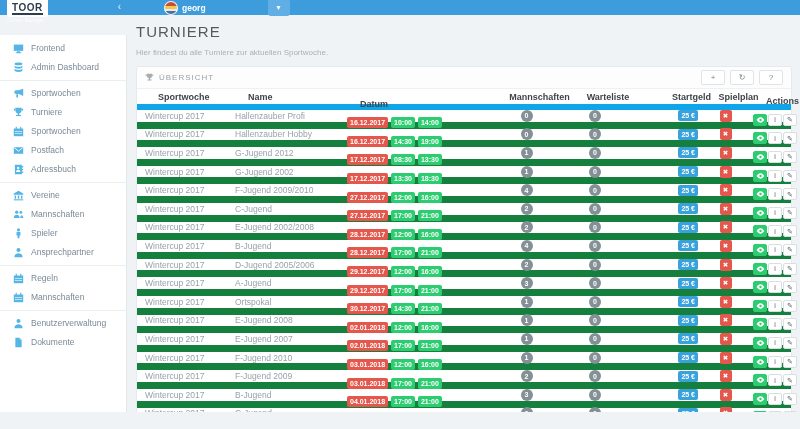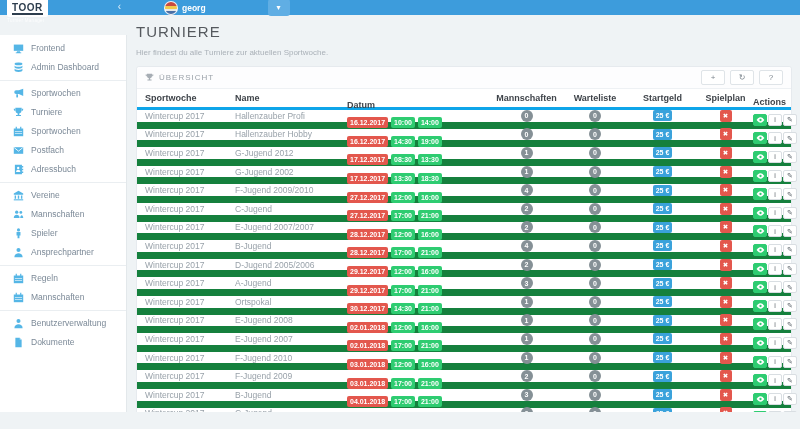--- a/index.html
+++ b/index.html
@@ -39,31 +39,31 @@
   .panel-head { display:flex; align-items:center; height:22px; padding:0 8px; background:#fdfdfe; border-bottom:1px solid #eef1f4; border-radius:3px 3px 0 0; }
   .panel-title-wrap { display:flex; gap:5px; color:#9ba2a9; }
   .panel-trophy { width:9px; height:9px; display:flex; }
   .panel-trophy svg { width:100%; height:100%; fill:#a6adb4; }
   .panel-title { font-size:8px; letter-spacing:1px; }
   .panel-btns { margin-left:auto; display:flex; gap:5px; }
   .pbtn { min-width:24px; height:15px; background:#fff; border:1px solid #dfe4e8; border-radius:2px; color:#7d868e;
           font-size:8px; display:flex; align-items:center; justify-content:center; cursor:pointer; }
 
   
-  .thead { display:flex; align-items:center; height:21px; padding:0 8px; border-bottom:3px solid #0ea5e9;
+  .thead { display:flex; align-items:center; height:21px; padding:0 21px; border-bottom:6px solid #0ea5e9;
            font-size:9px; font-weight:bold; color:#3f444a; }
   .trow { display:flex; align-items:center; height:18.6px; padding:0 8px; border-bottom:7px solid #15803d;
           font-size:8.5px; color:#98a1a9; }
   .c { flex:none; }
   .c-sw { width:90px; }
   .c-nm { width:112px; }
   .c-dt { width:143px; display:flex; align-items:center; gap:3px;margin-top:14px; }
   .c-mn { width:73px; text-align:center; }
   .c-wl { width:64px; text-align:center; }
-  .c-sg { width:71px; text-align:center; }
+  .c-sg { width:71px; text-align:right; }
   .c-sp { width:55px; text-align:center; }
   .c-ac { flex:1; display:flex; justify-content:flex-end; align-items:center; gap:1px;margin-top:8px; }
   .thead .c-ac { display:block; text-align:right; }
 
   .badge { display:inline-block; font-size:7px; font-weight:bold; color:#fff; padding:2px 3px; border-radius:2px; line-height:7px; }
   .badge.red { background:#e3574d; }
   .badge.green { background:#2ecc71; }
   .badge.blue { background:#3aa2db; }
   .cbadge { display:inline-flex; width:12px; height:12px; border-radius:50%; background:#859096; color:#fff;
             font-size:7px; font-weight:bold; align-items:center; justify-content:center; line-height:7px; }
@@ -542,21 +542,21 @@
                 <span>i</span>
               </button>
               <button class="abtn">
                 <span>✎</span>
               </button>
             </div>
           </div>
 
           <div class="trow">
             <div class="c c-sw">Wintercup 2017</div>
-            <div class="c c-nm">E-Jugend 2007/2007</div>
+            <div class="c c-nm">E-Jugend 2002/2008</div>
             <div class="c c-dt">
               <span class="badge red">28.12.2017</span>
               <span class="badge green">12:00</span>
               <span class="badge green">16:00</span>
             </div>
             <div class="c c-mn">
               <span class="cbadge">2</span>
             </div>
             <div class="c c-wl">
               <span class="cbadge">0</span>

